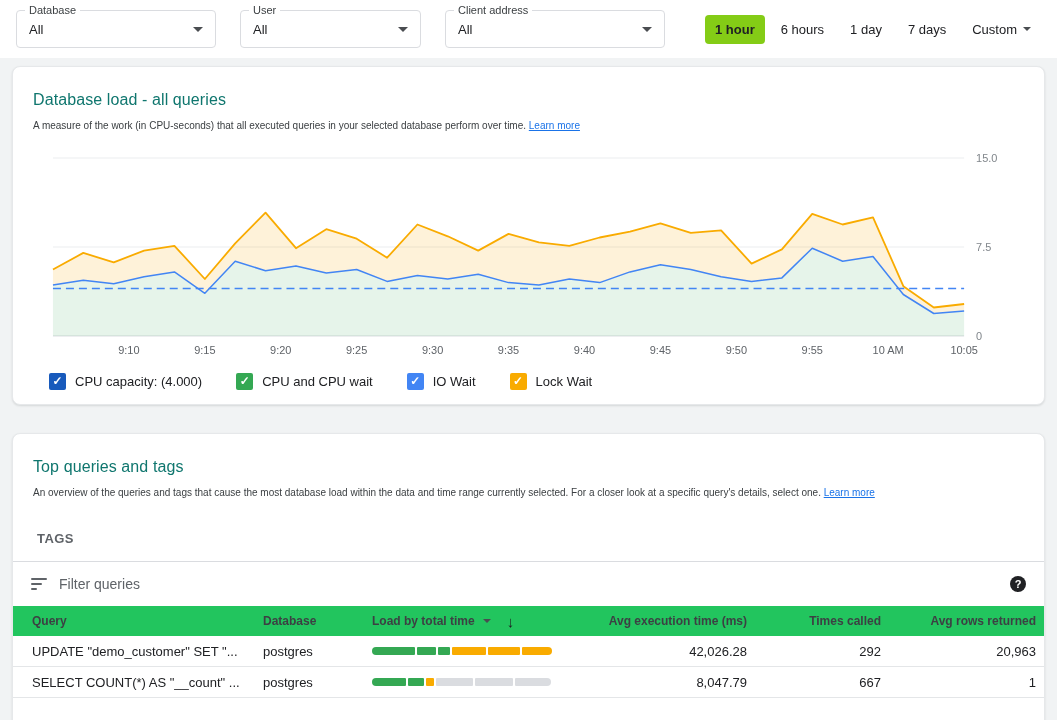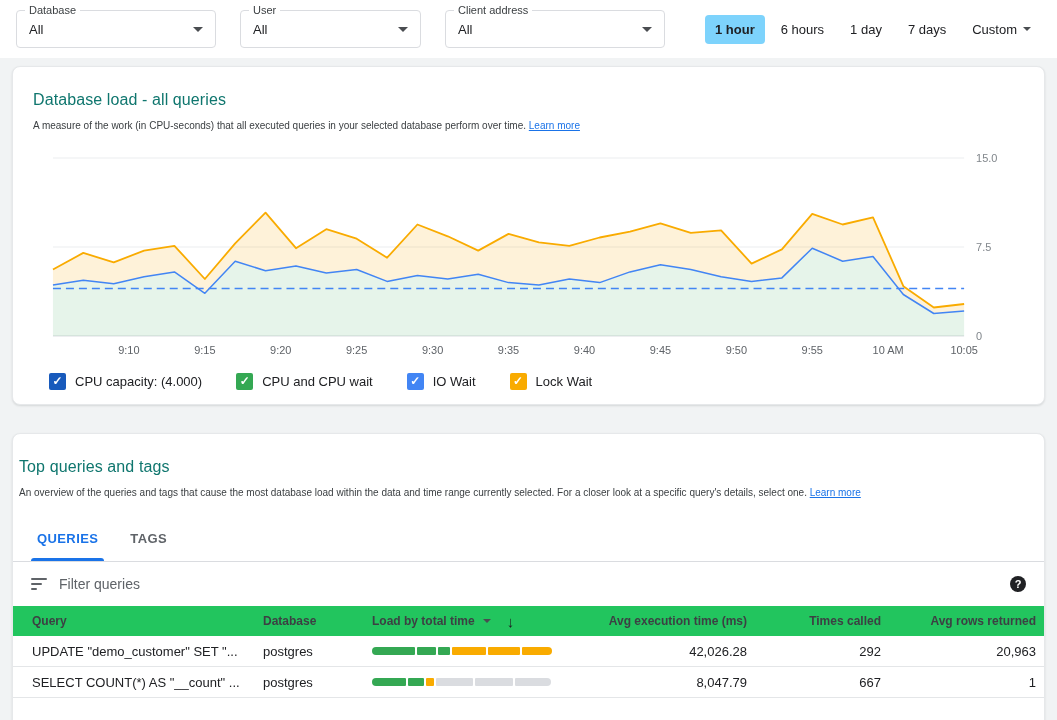--- a/index.html
+++ b/index.html
@@ -11,29 +11,29 @@
   .topbar{background:#fff;height:58px;display:flex;align-items:center;padding:0 16px;gap:24px}
   .select{position:relative;border:1px solid #dadce0;border-radius:4px;height:38px;display:flex;align-items:center;padding:0 12px;background:#fff;cursor:pointer}
   .select .flabel{position:absolute;top:-7px;left:8px;background:#fff;padding:0 4px;font-size:11px;color:#3c4043;white-space:nowrap}
   .select .val{font-size:13px;color:#202124}
   .w1{width:200px}.w2{width:181px}.w3{width:220px}
   .caret{width:0;height:0;border-left:5px solid transparent;border-right:5px solid transparent;border-top:5px solid #4a4d51;margin-left:auto}
   .caret.sm{border-left-width:4px;border-right-width:4px;border-top-width:4px;margin-left:6px}
 
   .ranges{margin-left:auto;display:flex;align-items:center;gap:6px;font-size:13px}
   .range{padding:7px 10px;border-radius:4px;cursor:pointer;display:flex;align-items:center;white-space:nowrap}
-  .range.active{background:#7dd3fc;font-weight:bold}
+  .range.active{background:#84cc16;font-weight:bold}
 
   
   .card{background:#fff;margin:8px 12px 0;border-radius:8px;border:1px solid #e6e8ea;box-shadow:0 1px 2px rgba(60,64,67,.15)}
   .card1{padding:24px 20px 14px}
   .card2{margin-top:28px;padding-top:24px;border-radius:8px 8px 0 0;min-height:290px}
   h2.cardtitle{font-size:16px;font-weight:normal;color:#0f766e;letter-spacing:.1px}
   .desc{font-size:10px;color:#3c4043;margin-top:10px;line-height:1.45}
-  .pad20{padding-left:6px;padding-right:20px}
+  .pad20{padding-left:20px;padding-right:20px}
 
   
   .chartwrap{margin-top:12px}
   #load-chart{display:block;width:100%;height:215px}
   #load-chart .ytick{font-size:11px;fill:#80868b}
   #load-chart .xtick{font-size:11px;fill:#5f6368}
 
   
   .legend{display:flex;align-items:center;gap:34px;margin-top:12px;padding-left:16px;font-size:13px;color:#202124}
   .litem{display:flex;align-items:center;gap:9px;cursor:pointer}
@@ -155,21 +155,20 @@
 </div>
 
 <div class="card card2">
   <h2 class="cardtitle pad20">Top queries and tags</h2>
   <p class="desc pad20">
     <span>An overview of the queries and tags that cause the most database load within the data and time range currently selected. For a closer look at a specific query's details, select one.</span>
     <a>Learn more</a>
   </p>
 
   <div class="tabs">
-    <span class="tab active">QUERIES</span>
     <span class="tab">TAGS</span>
   </div>
 
   <div class="filterrow">
     <span class="filtericon">
         <span class="b1"></span>
         <span class="b2"></span>
         <span class="b3"></span>
       </span>
     <input class="filterinput" type="text" placeholder="Filter queries" style="">

